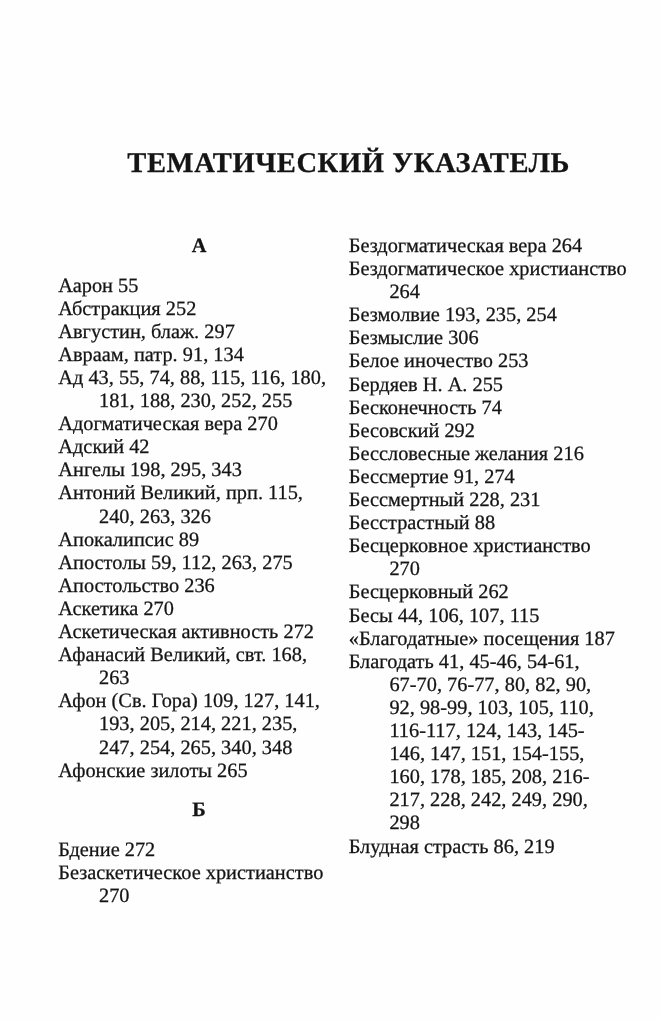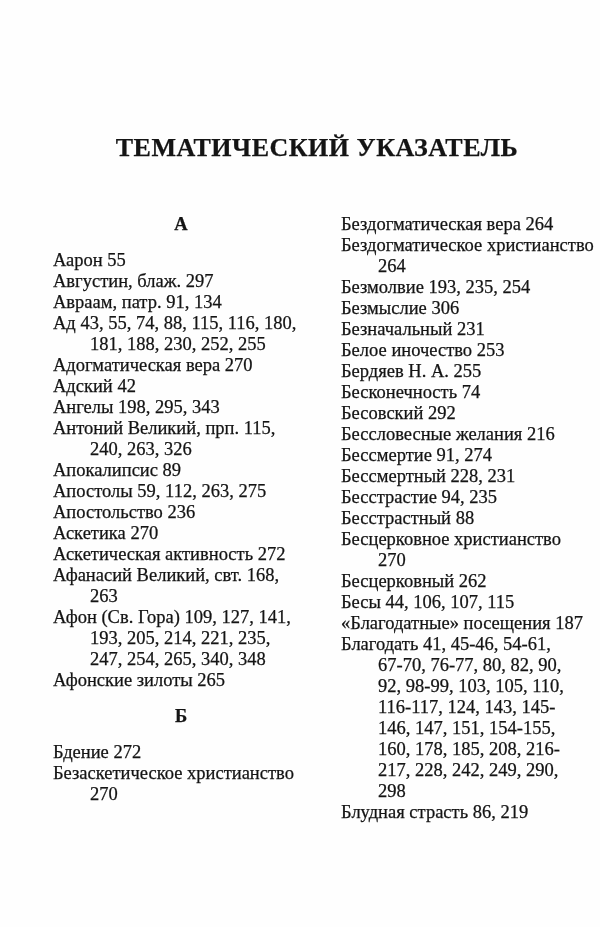--- a/index.html
+++ b/index.html
@@ -26,21 +26,21 @@
     letter-spacing: 0.5px;
     white-space: nowrap;
   }
   .col {
     position: absolute;
     top: 214px;
     font-size: 18.5px;
     line-height: 21px;
   }
   .col-left  { left: 53px;  width: 256px; }
-  .col-right { left: 317px; width: 256px; margin-left: 24px; }
+  .col-right { left: 317px; width: 256px; }
   .section-letter {
     text-align: center;
     font-weight: 700;
     margin: 0 0 15px 0;
   }
   .section-letter.not-first { margin-top: 15px; }
   .entry {
     padding-left: 37px;
     text-indent: -37px;
     white-space: nowrap;
@@ -48,20 +48,21 @@
 </style>
 </head>
 <body>
 
 <div class="page">
   <h1 class="title">ТЕМАТИЧЕСКИЙ УКАЗАТЕЛЬ</h1>
 
   <div class="col col-left">
       <div class="section-letter">А</div>
       <div class="entry">Аарон 55</div>
+      <div class="entry">Абстракция 252</div>
       <div class="entry">Августин, блаж. 297</div>
       <div class="entry">Авраам, патр. 91, 134</div>
       <div class="entry">Ад 43, 55, 74, 88, 115, 116, 180,<br>181, 188, 230, 252, 255</div>
       <div class="entry">Адогматическая вера 270</div>
       <div class="entry">Адский 42</div>
       <div class="entry">Ангелы 198, 295, 343</div>
       <div class="entry">Антоний Великий, прп. 115,<br>240, 263, 326</div>
       <div class="entry">Апокалипсис 89</div>
       <div class="entry">Апостолы 59, 112, 263, 275</div>
       <div class="entry">Апостольство 236</div>
@@ -73,29 +74,27 @@
       <div class="section-letter not-first">Б</div>
       <div class="entry">Бдение 272</div>
       <div class="entry">Безаскетическое христианство<br>270</div>
     </div>
 
   <div class="col col-right">
       <div class="entry">Бездогматическая вера 264</div>
       <div class="entry">Бездогматическое христианство<br>264</div>
       <div class="entry">Безмолвие 193, 235, 254</div>
       <div class="entry">Безмыслие 306</div>
-      <div class="entry">Безначальный 231</div>
       <div class="entry">Белое иночество 253</div>
       <div class="entry">Бердяев Н. А. 255</div>
       <div class="entry">Бесконечность 74</div>
       <div class="entry">Бесовский 292</div>
       <div class="entry">Бессловесные желания 216</div>
       <div class="entry">Бессмертие 91, 274</div>
       <div class="entry">Бессмертный 228, 231</div>
-      <div class="entry">Бесстрастие 94, 235</div>
       <div class="entry">Бесстрастный 88</div>
       <div class="entry">Бесцерковное христианство<br>270</div>
       <div class="entry">Бесцерковный 262</div>
       <div class="entry">Бесы 44, 106, 107, 115</div>
       <div class="entry">«Благодатные» посещения 187</div>
       <div class="entry">Благодать 41, 45-46, 54-61,<br>67-70, 76-77, 80, 82, 90,<br>92, 98-99, 103, 105, 110,<br>116-117, 124, 143, 145-<br>146, 147, 151, 154-155,<br>160, 178, 185, 208, 216-<br>217, 228, 242, 249, 290,<br>298</div>
       <div class="entry">Блудная страсть 86, 219</div>
     </div>
 </div>
 

